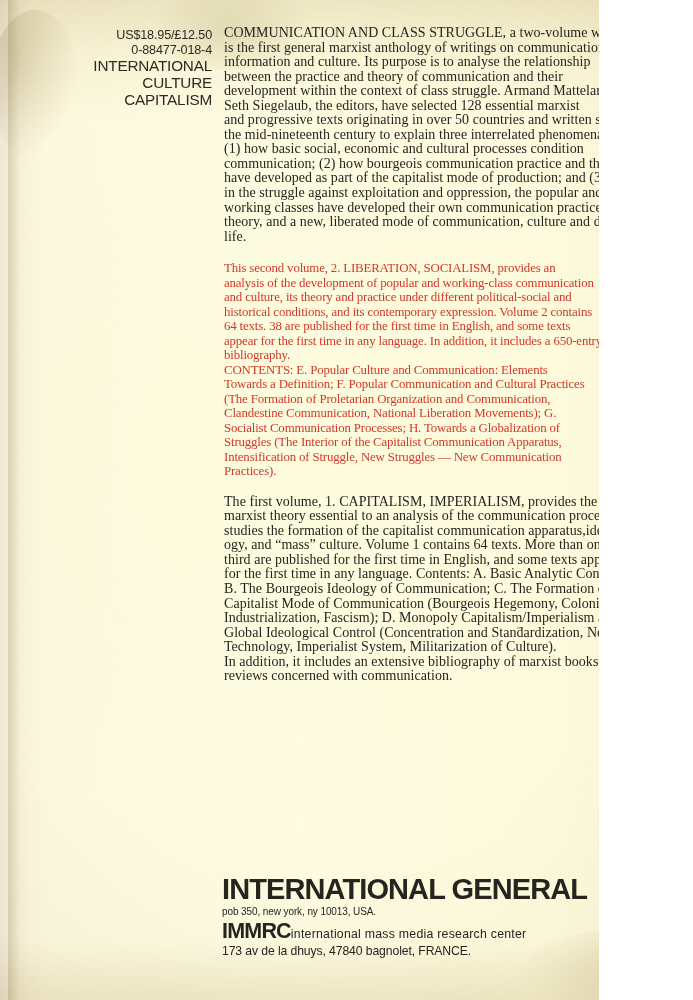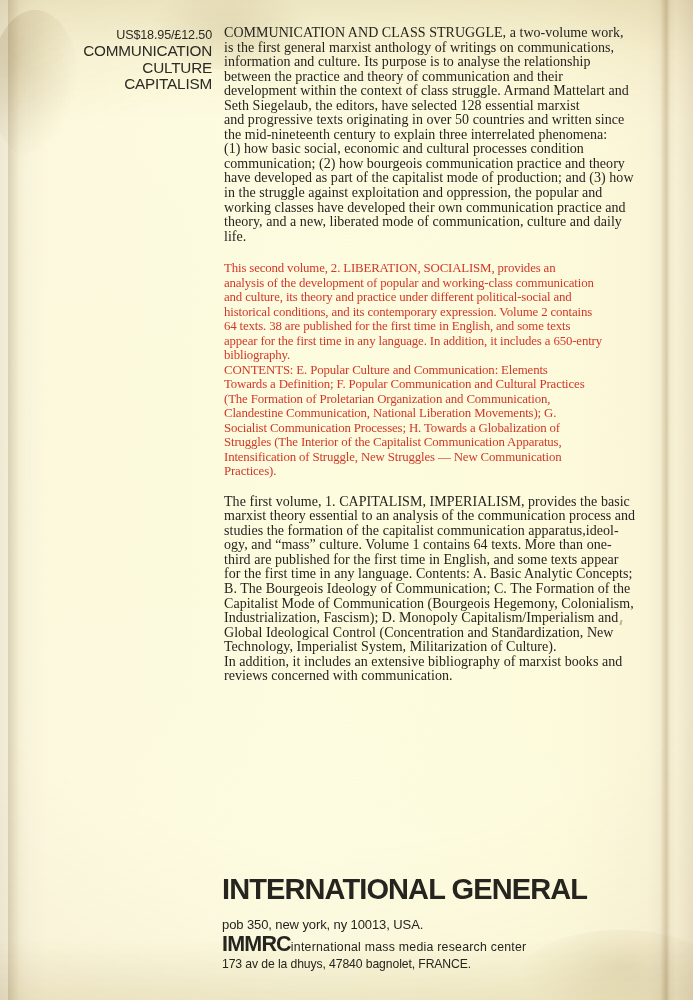--- a/index.html
+++ b/index.html
@@ -4,21 +4,21 @@
 <title>Book Back Cover</title>
 <style>
   html, body {
     margin: 0;
     padding: 0;
     background: #ffffff;
   }
 
   #cover {
     position: relative;
-    width: 693px;
+    width: 599px;
     height: 1000px;
     overflow: hidden;
     background: #5eead4;
     font-family: "Liberation Serif", "DejaVu Serif", serif;
     -webkit-font-smoothing: antialiased;
   }
 
   
   #paper-base {
     position: absolute;
@@ -148,24 +148,24 @@
     font-family: "Liberation Sans", "DejaVu Sans", sans-serif;
     color: #26241f;
   }
   #pub-name {
     font-size: 29px;
     font-weight: bold;
     line-height: 27px;
     letter-spacing: -0.9px;
   }
   #pub-address {
-    font-size: 13px;
+    font-size: 10px;
     line-height: 15px;
     letter-spacing: -0.1px;
-    margin-top: 14px;
+    margin-top: 1px;
   }
   #immrc-line {
     margin-top: 2px;
     line-height: 20px;
     white-space: nowrap;
   }
   #immrc-abbr {
     font-size: 21.5px;
     font-weight: bold;
     letter-spacing: -0.8px;
@@ -205,21 +205,22 @@
   <div class="crease c1"></div>
   <div class="crease c2"></div>
   <div class="smudge sm1"></div>
   <div class="smudge sm2"></div>
   <div class="smudge sm3"></div>
 
   <div id="content">
 
     <div id="meta-block">
       <div class="meta-small">US$18.95/£12.50</div>
-      <div class="meta-cat">COMMUNICATION</div>
+      <div class="meta-small">0-88477-018-4</div>
+      <div class="meta-cat">INTERNATIONAL</div>
       <div class="meta-cat">CULTURE</div>
       <div class="meta-cat">CAPITALISM</div>
     </div>
 
     <div id="text-column">
       <p class="para black">COMMUNICATION AND CLASS STRUGGLE, a two-volume work,
 is the first general marxist anthology of writings on communications,
 information and culture. Its purpose is to analyse the relationship
 between the practice and theory of communication and their
 development within the context of class struggle. Armand Mattelart and

